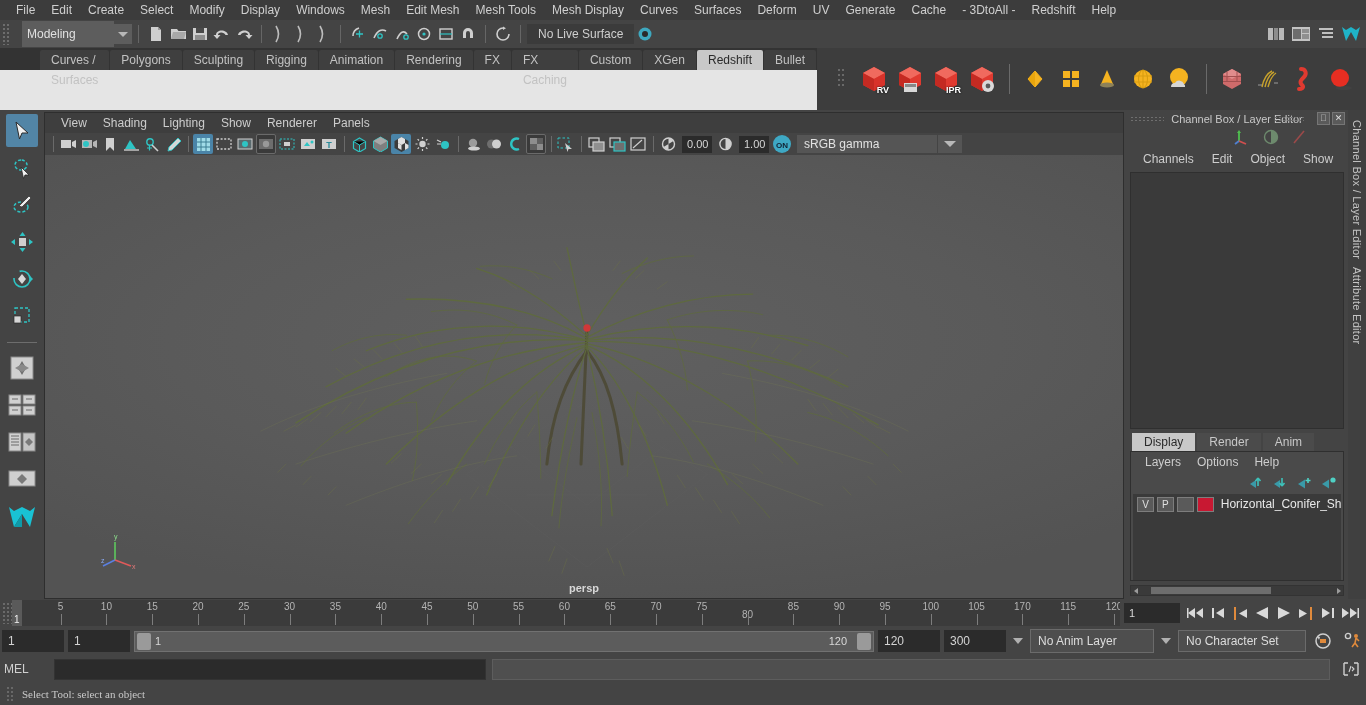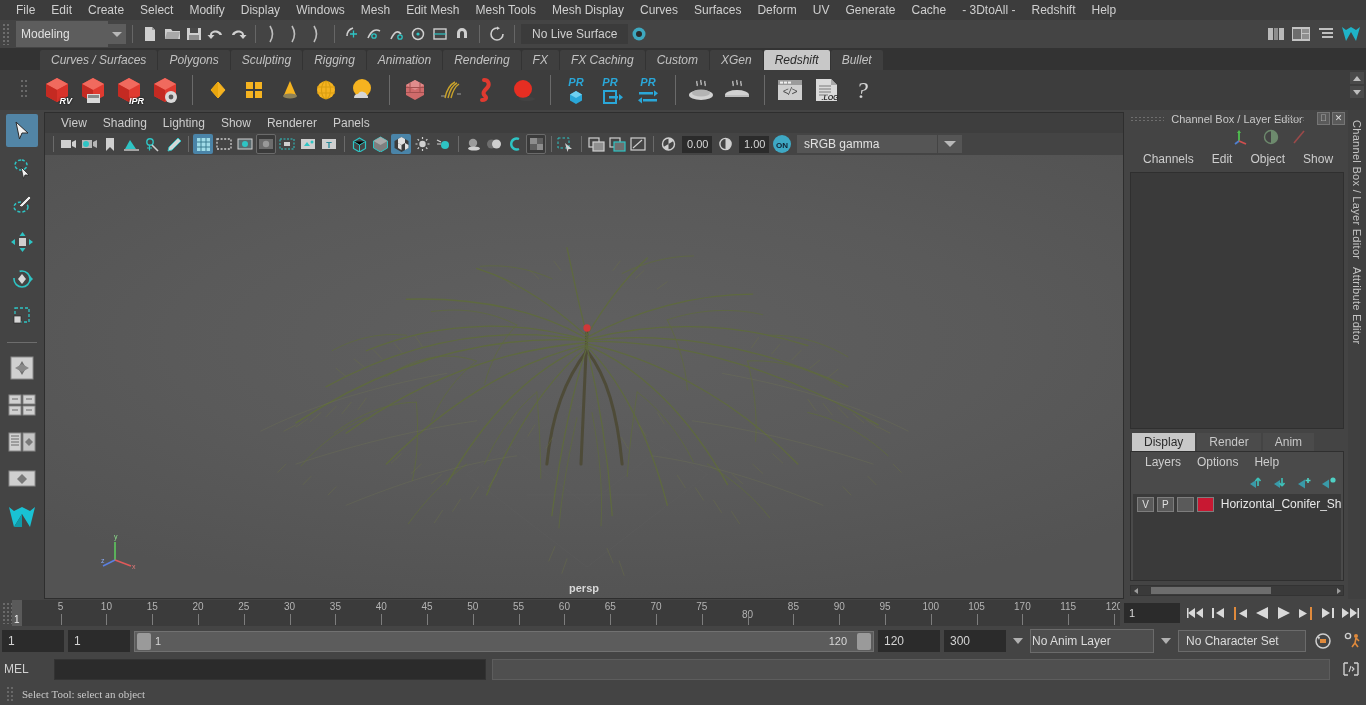--- a/index.html
+++ b/index.html
@@ -22,35 +22,35 @@
   .menubar .mi { padding: 0 8px; font-size: 12px; color: #cfcfcf; line-height: 20px; white-space: nowrap; }
 
   
   .statusline {
     height: 28px; background: #444444; display: flex; align-items: center;
     flex: 0 0 28px; padding-left: 2px; position: relative;
   }
   .gripv { width: 8px; height: 22px; background:
      radial-gradient(circle, #777 1px, transparent 1.2px) 0 0/4px 4px; opacity:.8; }
   .mode-select {
-    background: #5d5d5d; height: 23px; width: 92px; margin-left: 6px;
+    background: #5d5d5d; height: 23px; width: 92px; margin-left: 12px;
     display: flex; align-items: center; padding: 12px 4px; font-size: 12px; color: #e0e0e0;
     border: 1px solid #5d5d5d;
   }
   .mode-arrow {
     width: 18px; height: 20px; background: #5d5d5d; display: flex; align-items: center; justify-content: center;
   }
   .mode-arrow::after { content:""; border-left: 5px solid transparent; border-right: 5px solid transparent; border-top: 5px solid #b8b8b8; }
   .sl-sep { width: 1px; height: 18px; background: #666; margin: 0 6px; }
   .sl-icon { width: 22px; height: 22px; display: inline-flex; align-items: center; justify-content: center; }
   .sl-icon svg { display: block; }
   .snapgrp { display: flex; align-items: center; }
 
   
-  .shelfwrap { background: #e5e5e5; flex: 0 0 62px; display: flex; flex-direction: column; font-style: italic; }
+  .shelfwrap { background: #e5e5e5; flex: 0 0 62px; display: flex; flex-direction: row; }
   .shelftabs { height: 22px; display: flex; align-items: flex-end; background: #333333; padding-left: 40px; }
   .shelftab {
     height: 20px; padding: 0 11px; line-height: 20px; font-size: 12px; color: #c2c2c2;
     background: #3f3f3f; margin-right: 1px; border-top-left-radius: 2px; border-top-right-radius: 2px;
   }
   .shelftab.active { background: #c8c8c8; color: #2a2a2a; }
   .shelfrow { flex: 1; display: flex; align-items: center; background: #3d3d3d; padding-left: 40px; position: relative; }
   .shelf-sep { width: 1px; height: 30px; background: #6a6a6a; margin: 0 8px; }
   .shelf-btn { width: 34px; height: 34px; display: flex; align-items: center; justify-content: center; margin-right: 2px; position: relative; }
   .shelf-left-grip {
@@ -140,21 +140,21 @@
      display: flex; align-items: center; padding-left: 5px; margin-right: 6px; }
   .transport { display: flex; align-items: center; gap: 2px; padding-right: 6px; }
   .tp { width: 20px; height: 20px; display: flex; align-items: center; justify-content: center; }
 
   
   .rangerow { height: 28px; display: flex; align-items: center; flex: 0 0 28px; background: #444; padding-left: 2px; gap: 4px; }
   .rbox { width: 62px; height: 22px; background: #2b2b2b; color: #d4d4d4; font-size: 12px; display: flex; align-items: center; padding-left: 6px; }
   .rangebar { flex: 1; height: 21px; background: #5c5c5c; border: 1px solid #717171; position: relative; display: flex; align-items: center; }
   .rangebar .hnd { width: 14px; height: 17px; background: #9a9a9a; border-radius: 2px; position: absolute; }
   .rangebar .lb { position: absolute; font-size: 11px; color: #d8d8d8; }
-  .dropdn { width: 124px; height: 24px; background: #4e4e4e; border: 1px solid #6b6b6b; font-size: 12px; color: #dcdcdc; display: flex; align-items: center; padding-left: 1px; }
+  .dropdn { width: 124px; height: 24px; background: #4e4e4e; border: 1px solid #6b6b6b; font-size: 12px; color: #dcdcdc; display: flex; align-items: center; padding-left: 7px; }
   .dnarrow { width: 16px; height: 22px; display: flex; align-items: center; justify-content: center; }
   .dnarrow::after{content:"";border-left:5px solid transparent;border-right:5px solid transparent;border-top:6px solid #b0b0b0;}
   .charset { width: 128px; height: 22px; background: #4e4e4e; border: 1px solid #6b6b6b; font-size: 12px; color: #dcdcdc; display: flex; align-items: center; padding-left: 7px; }
 
   
   .cmdrow { height: 28px; display: flex; align-items: center; flex: 0 0 28px; background: #444; padding-left: 4px; gap: 6px; }
   .mellabel { width: 44px; text-align: left; font-size: 12px; color: #d0d0d0; }
   .cmdin { width: 432px; height: 21px; background: #2b2b2b; border: 1px solid #333; }
   .cmdout { flex: 1; height: 21px; background: #4f4f4f; border: 1px solid #5d5d5d; margin-right: 4px; }
 

